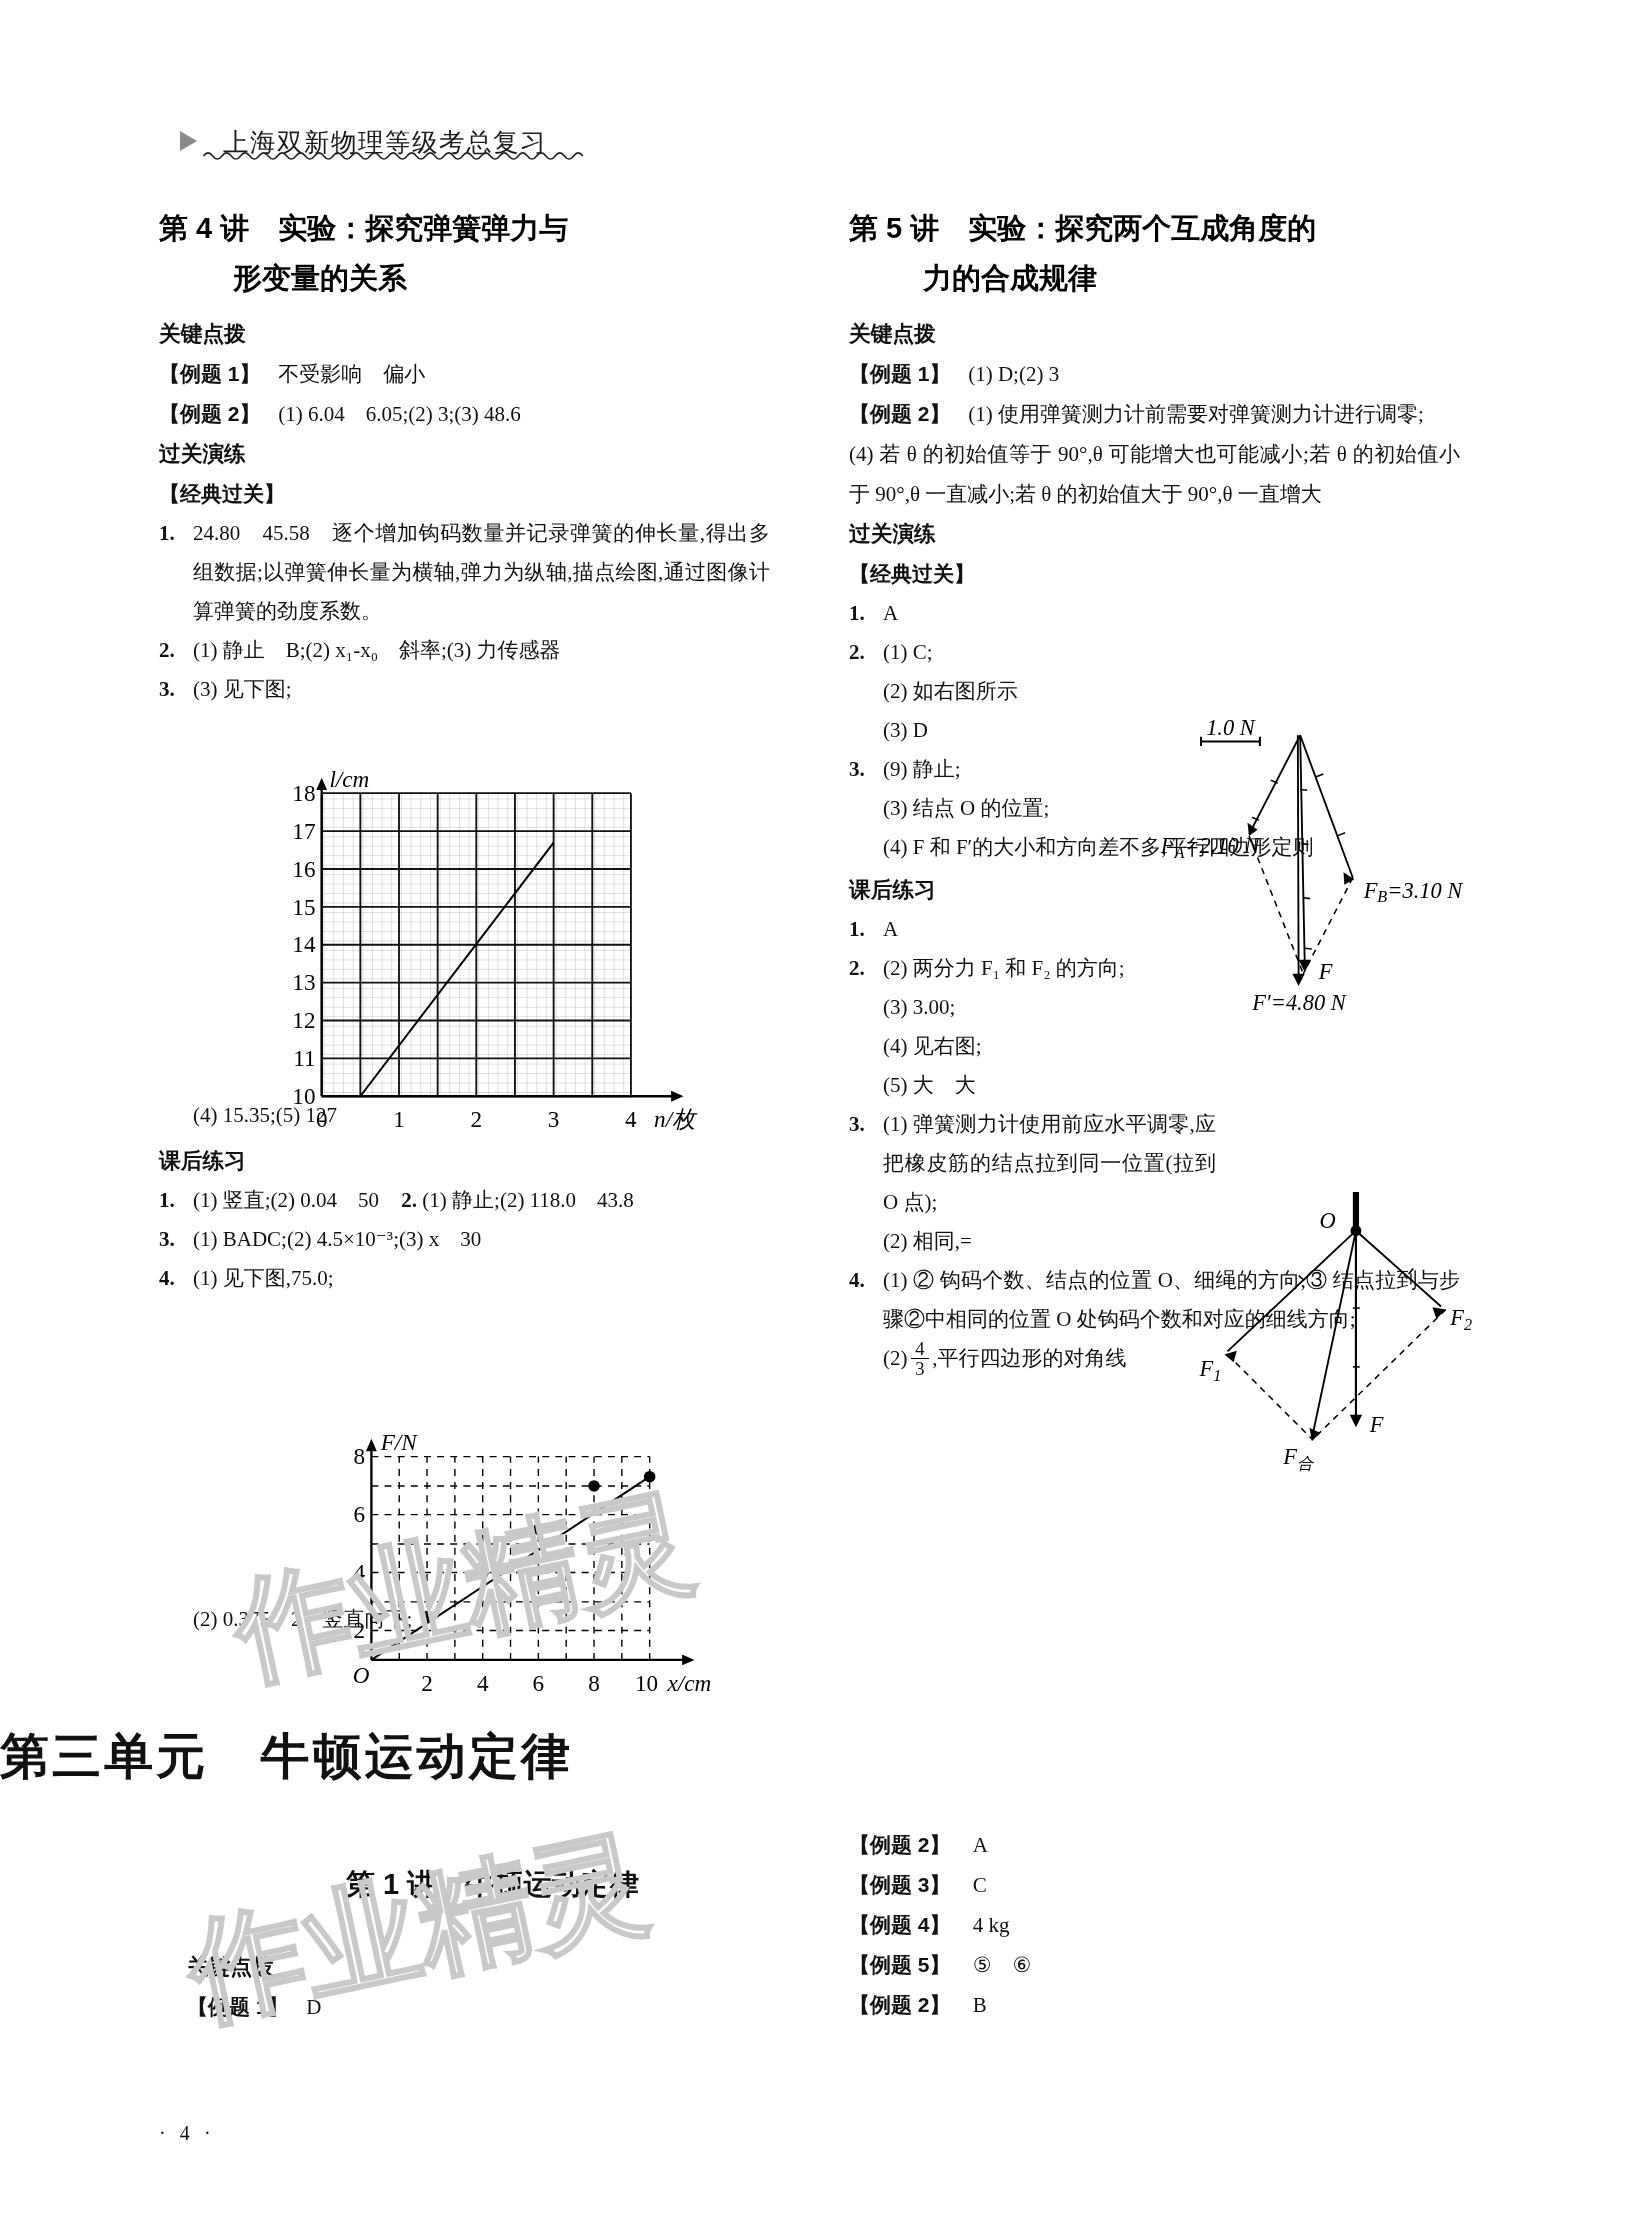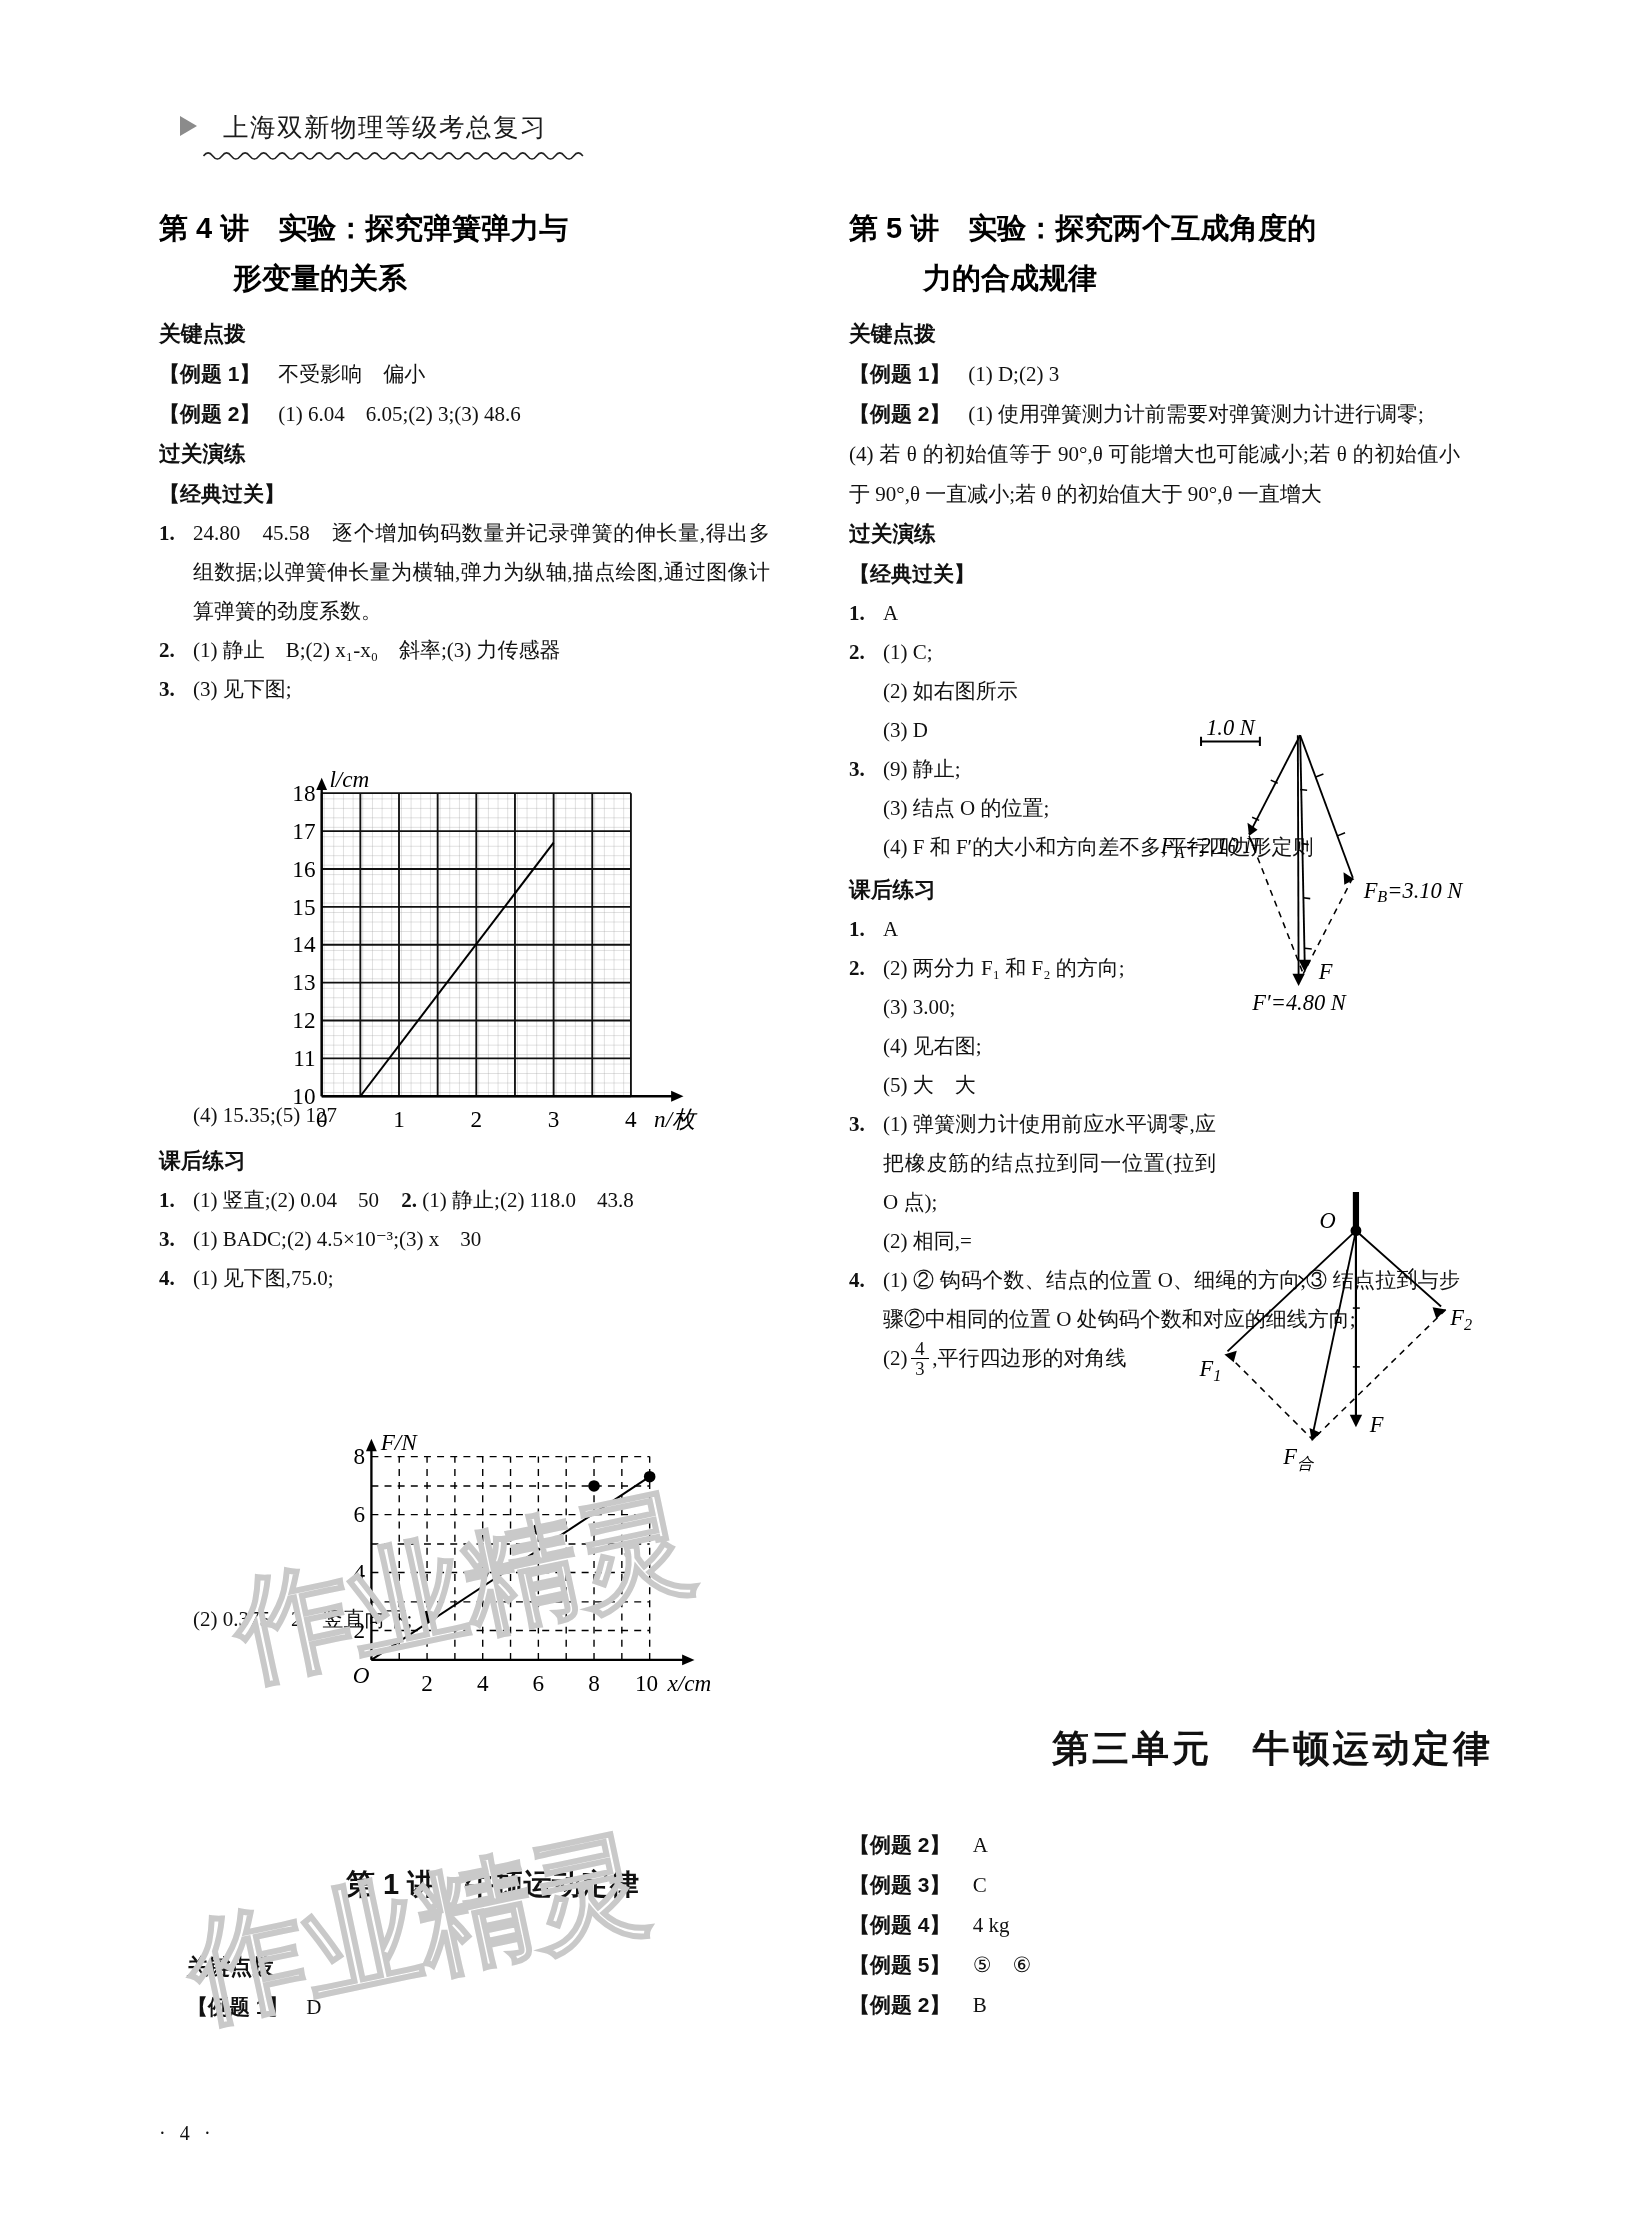--- a/index.html
+++ b/index.html
@@ -5,21 +5,21 @@
   html,body{margin:0;padding:0;background:#fff;}
   body{
     width:1645px;height:2216px;position:relative;
     font-family:"Liberation Serif","DejaVu Serif",serif;
     color:#111;
     -webkit-font-smoothing:antialiased;
   }
   .page{position:absolute;inset:0;}
 
   
-  .rh{position:absolute;left:180px;top:115px;display:flex;align-items:flex-end;}
+  .rh{position:absolute;left:180px;top:130px;display:flex;align-items:flex-end;}
   .rh-tri{width:0;height:0;border-left:17px solid #8b8b8b;
           border-top:10.8px solid transparent;border-bottom:10.8px solid transparent;
           margin-right:26px;margin-bottom:4.6px;}
   .rh-txt{font-family:"Liberation Sans","DejaVu Sans",sans-serif;
           font-size:25.5px;letter-spacing:1.5px;color:#1a1a1a;line-height:1;}
   .rh-wave{position:absolute;left:203px;top:149px;width:385px;height:10.8px;}
 
   
   .col{position:absolute;top:203px;width:611px;}
   .col-l{left:159px;}
@@ -38,23 +38,23 @@
   .item .num{position:absolute;left:0;top:0;font-weight:bold;
              font-family:"Liberation Serif",serif;font-size:21px;}
   .item.tight{line-height:39px;}
   .sub{font-size:21px;line-height:39px;padding-left:34px;}
 
   
   .fig1{position:absolute;left:275px;top:770px;}
   .fig2{position:absolute;left:325px;top:1428px;}
 
   
-  .unit{position:absolute;left:0;top:1724px;width:1493px;text-align:right;
+  .unit{position:absolute;left:0;top:1724px;width:1493px;text-align:left;
         font-family:"Liberation Serif","DejaVu Serif",serif;font-weight:bold;
-        font-size:37px;letter-spacing:3.1px;}
+        font-size:49px;letter-spacing:3.1px;}
 
   .lec2{position:absolute;left:159px;top:1865px;width:611px;margin-left:28px;}
   .lec2-title{font-family:"Liberation Sans","DejaVu Sans",sans-serif;
               font-weight:bold;font-size:29px;text-align:center;}
   .lec2 .sec{margin-top:42px;}
 
   .rbot{position:absolute;left:849px;top:1825px;width:611px;}
 
   .pageno{position:absolute;left:159px;top:2122px;font-size:20px;letter-spacing:4.6px;}
 

